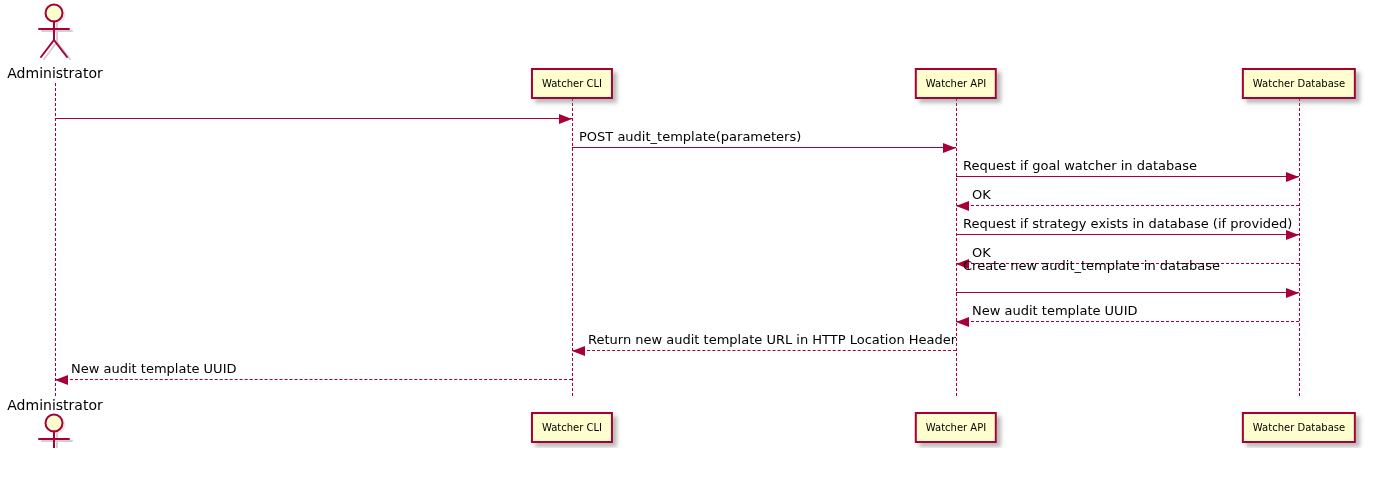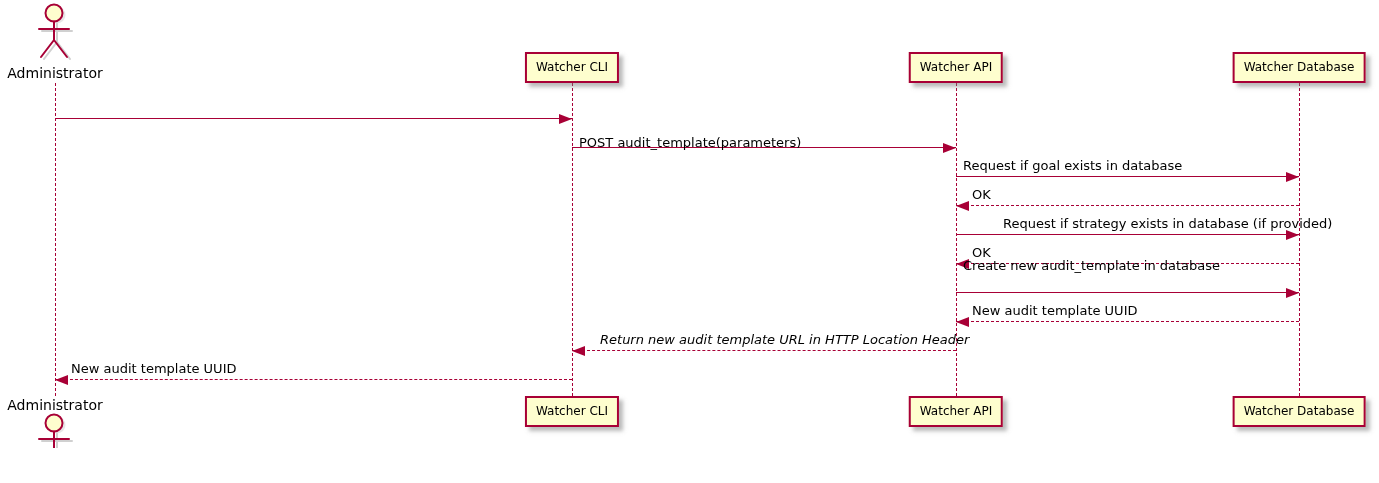--- a/index.html
+++ b/index.html
@@ -2,22 +2,22 @@
 <html style="--accent: #A80036; --fill: #FEFECE; --ink: #000000; --bg: #FFFFFF;"><head>
 <meta charset="utf-8">
 <style>
   :root { --accent:#A80036; --fill:#FEFECE; --ink:#000000; --bg:#FFFFFF; }
   * { box-sizing: border-box; }
   body { margin:0; background:var(--bg); font-family:"DejaVu Sans", sans-serif; }
   .stage { position:relative; width:1379px; height:448px; background:var(--bg); overflow:hidden; }
   .participant {
     position:absolute; transform:translateX(-50%);
     background:var(--fill); border:2px solid var(--accent);
-    padding:4px 9px; font-size:12px; line-height:19px; color:var(--ink);
-    white-space:nowrap; box-shadow:4px 4px 4px rgba(120,120,120,0.5);
+    padding:4px 9px; font-size:10px; line-height:19px; color:var(--ink);
+    white-space:nowrap; box-shadow:4px 4px 4px rgba(120,120,120,0.5);margin-top:16px;
   }
   .lifeline { position:absolute; width:0; border-left:1px dashed var(--accent); }
   .msg-line { position:absolute; height:0; }
   .msg-line.solid  { border-top:1px solid var(--accent); }
   .msg-line.dashed { border-top:1px dashed var(--accent); }
   .msg-label { position:absolute; font-size:13px; line-height:15px; white-space:nowrap; color:var(--ink); }
   .arrowhead { position:absolute; width:0; height:0; border-top:5px solid transparent; border-bottom:5px solid transparent; }
   .arrowhead.right { border-left:13px solid var(--accent); }
   .arrowhead.left  { border-right:13px solid var(--accent); }
   .actor-label { position:absolute; transform:translateX(-50%); font-size:14px; color:var(--ink); white-space:nowrap; }
@@ -68,38 +68,38 @@
     <div class="participant" style="left: 572px; top: 52px;">Watcher CLI</div>
     <div class="participant" style="left: 572px; top: 396px;">Watcher CLI</div>
     <div class="participant" style="left: 956px; top: 52px;">Watcher API</div>
     <div class="participant" style="left: 956px; top: 396px;">Watcher API</div>
     <div class="participant" style="left: 1299px; top: 52px;">Watcher Database</div>
     <div class="participant" style="left: 1299px; top: 396px;">Watcher Database</div>
     <div class="msg-line solid" style="left: 55px; top: 118px; width: 517px;"></div>
     <div class="arrowhead right" style="left: 559px; top: 114px;"></div>
     <div class="msg-line solid" style="left: 572px; top: 147px; width: 384px;"></div>
     <div class="arrowhead right" style="left: 943px; top: 143px;"></div>
-    <div class="msg-label" style="left: 579px; top: 135px;">POST audit_template(parameters)</div>
+    <div class="msg-label" style="left: 579px; top: 129px;">POST audit_template(parameters)</div>
     <div class="msg-line solid" style="left: 956px; top: 176px; width: 343px;"></div>
     <div class="arrowhead right" style="left: 1286px; top: 172px;"></div>
-    <div class="msg-label" style="left: 963px; top: 158px;">Request if goal exists in database</div>
+    <div class="msg-label" style="left: 963px; top: 158px;">Request if goal watcher in database</div>
     <div class="msg-line dashed" style="left: 956px; top: 205px; width: 343px;"></div>
     <div class="arrowhead left" style="left: 956px; top: 201px;"></div>
     <div class="msg-label" style="left: 972px; top: 187px;">OK</div>
     <div class="msg-line solid" style="left: 956px; top: 234px; width: 343px;"></div>
     <div class="arrowhead right" style="left: 1286px; top: 230px;"></div>
-    <div class="msg-label" style="left: 963px; top: 216px; margin-left: 40px;">Request if strategy exists in database (if provided)</div>
+    <div class="msg-label" style="left: 963px; top: 216px;">Request if strategy exists in database (if provided)</div>
     <div class="msg-line dashed" style="left: 956px; top: 263px; width: 343px;"></div>
     <div class="arrowhead left" style="left: 956px; top: 259px;"></div>
     <div class="msg-label" style="left: 972px; top: 245px;">OK</div>
     <div class="msg-line solid" style="left: 956px; top: 292px; width: 343px;"></div>
     <div class="arrowhead right" style="left: 1286px; top: 288px;"></div>
     <div class="msg-label" style="left: 963px; top: 258px;">Create new audit_template in database</div>
     <div class="msg-line dashed" style="left: 956px; top: 321px; width: 343px;"></div>
     <div class="arrowhead left" style="left: 956px; top: 317px;"></div>
     <div class="msg-label" style="left: 972px; top: 303px;">New audit template UUID</div>
     <div class="msg-line dashed" style="left: 572px; top: 350px; width: 384px;"></div>
     <div class="arrowhead left" style="left: 572px; top: 346px;"></div>
-    <div class="msg-label" style="left: 600px; top: 332px; font-style: italic;">Return new audit template URL in HTTP Location Header</div>
+    <div class="msg-label" style="left: 588px; top: 332px;">Return new audit template URL in HTTP Location Header</div>
     <div class="msg-line dashed" style="left: 55px; top: 379px; width: 517px;"></div>
     <div class="arrowhead left" style="left: 55px; top: 375px;"></div>
     <div class="msg-label" style="left: 71px; top: 361px;">New audit template UUID</div>
   </div>
 
 </body></html>

